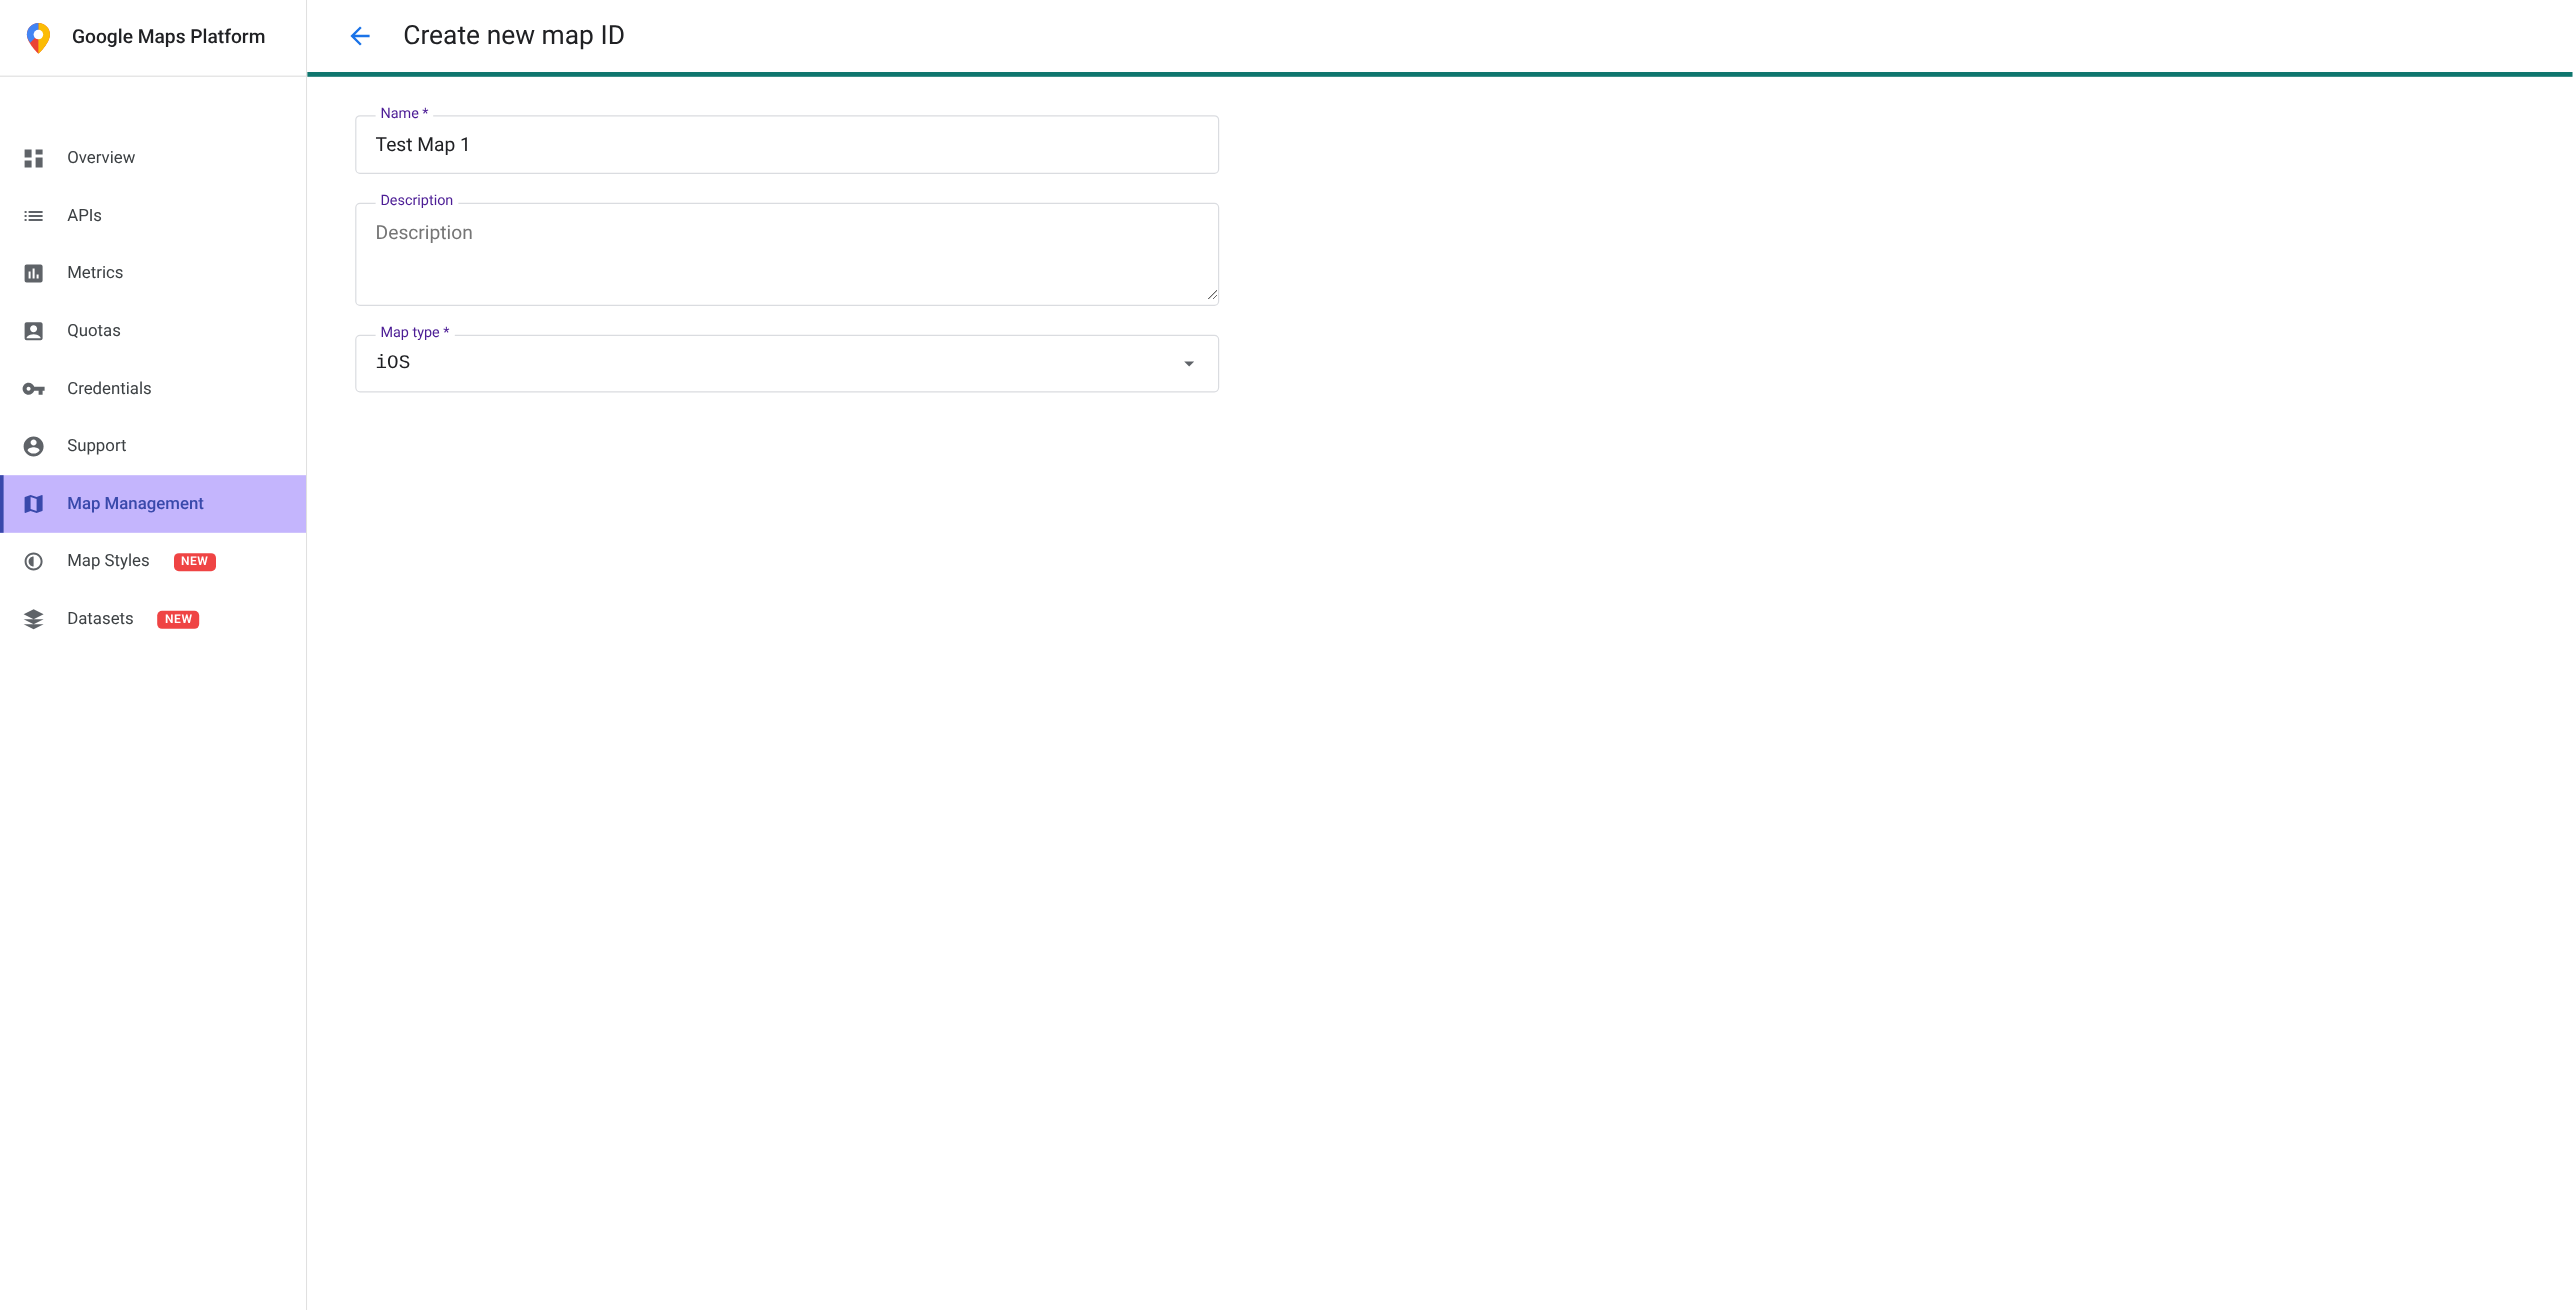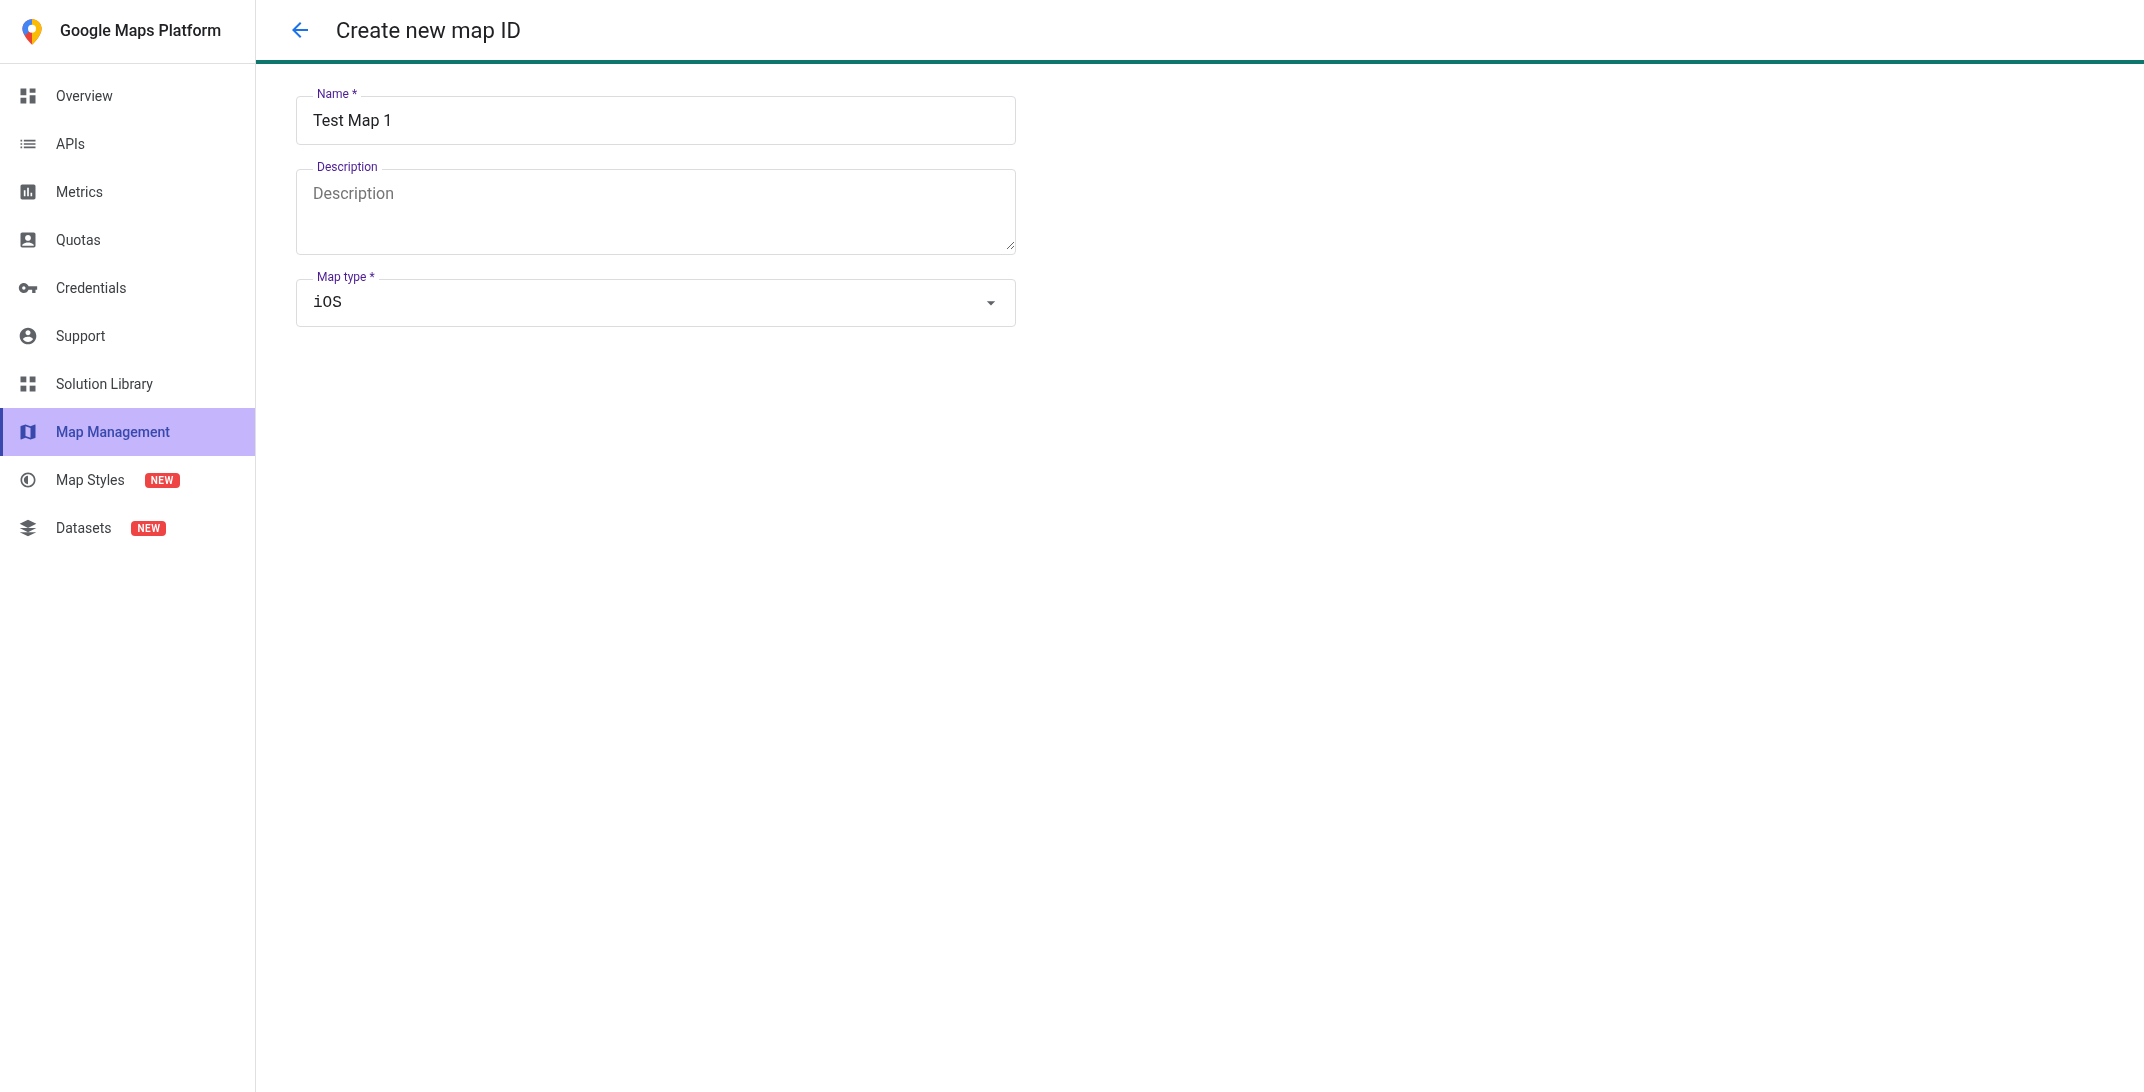--- a/index.html
+++ b/index.html
@@ -14,20 +14,21 @@
     
     .sidebar {
       width: 256px;
       min-width: 256px;
       border-right: 1px solid #e0e0e0;
       display: flex;
       flex-direction: column;
       background: #fff;
       height: 100vh;
       overflow-y: auto;
+      gap: 36px;
     }
 
     .sidebar-header {
       display: flex;
       align-items: center;
       padding: 14px 16px;
       border-bottom: 1px solid #e0e0e0;
       gap: 12px;
       min-height: 64px;
     }
@@ -292,33 +293,20 @@
 
     <div class="nav-item">
       <span class="nav-icon">
         <svg width="20" height="20" viewBox="0 0 24 24" fill="currentColor">
             <path d="M12 2C6.48 2 2 6.48 2 12s4.48 10 10 10 10-4.48 10-10S17.52 2 12 2zm0 3c1.66 0 3 1.34 3 3s-1.34 3-3 3-3-1.34-3-3 1.34-3 3-3zm0 14.2c-2.5 0-4.71-1.28-6-3.22.03-1.99 4-3.08 6-3.08 1.99 0 5.97 1.09 6 3.08-1.29 1.94-3.5 3.22-6 3.22z"></path>
           </svg>
       </span>
       <span class="nav-label">Support</span>
     </div>
 
-    <div class="nav-item">
-      <span class="nav-icon">
-        <svg width="20" height="20" viewBox="0 0 24 24" fill="currentColor">
-            <path d="M20 2H4c-1.1 0-2 .9-2 2v18l4-4h14c1.1 0 2-.9 2-2V4c0-1.1-.9-2-2-2z" opacity="0"></path>
-            <path d="M3 3h8v8H3zm10 0h8v8h-8zM3 13h8v8H3zm10 0h8v8h-8z" opacity="0"></path>
-            <rect x="3" y="3" width="7" height="7"></rect>
-            <rect x="14" y="3" width="7" height="7"></rect>
-            <rect x="3" y="14" width="7" height="7"></rect>
-            <rect x="14" y="14" width="7" height="7"></rect>
-          </svg>
-      </span>
-      <span class="nav-label">Solution Library</span>
-    </div>
 
     <div class="nav-item active">
       <span class="nav-icon">
         <svg width="20" height="20" viewBox="0 0 24 24" fill="currentColor">
             <path d="M20.5 3l-.16.03L15 5.1 9 3 3.36 4.9c-.21.07-.36.25-.36.48V20.5c0 .28.22.5.5.5l.16-.03L9 18.9l6 2.1 5.64-1.9c.21-.07.36-.25.36-.48V3.5c0-.28-.22-.5-.5-.5zM15 19l-6-2.11V5l6 2.11V19z"></path>
           </svg>
       </span>
       <span class="nav-label">Map Management</span>
     </div>
 

